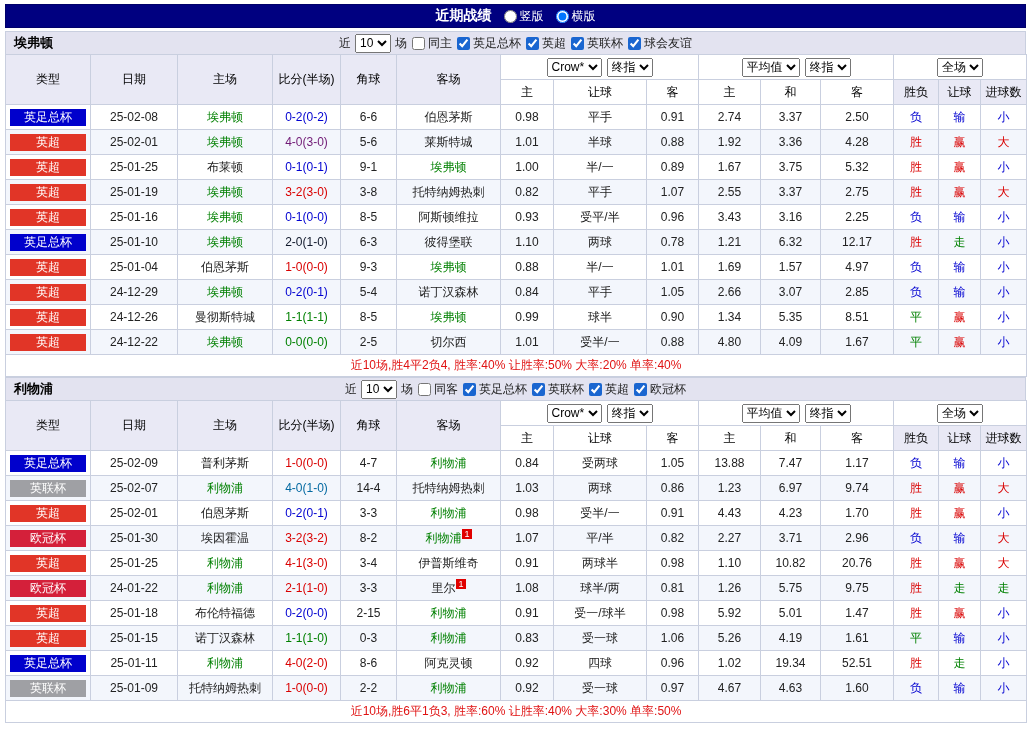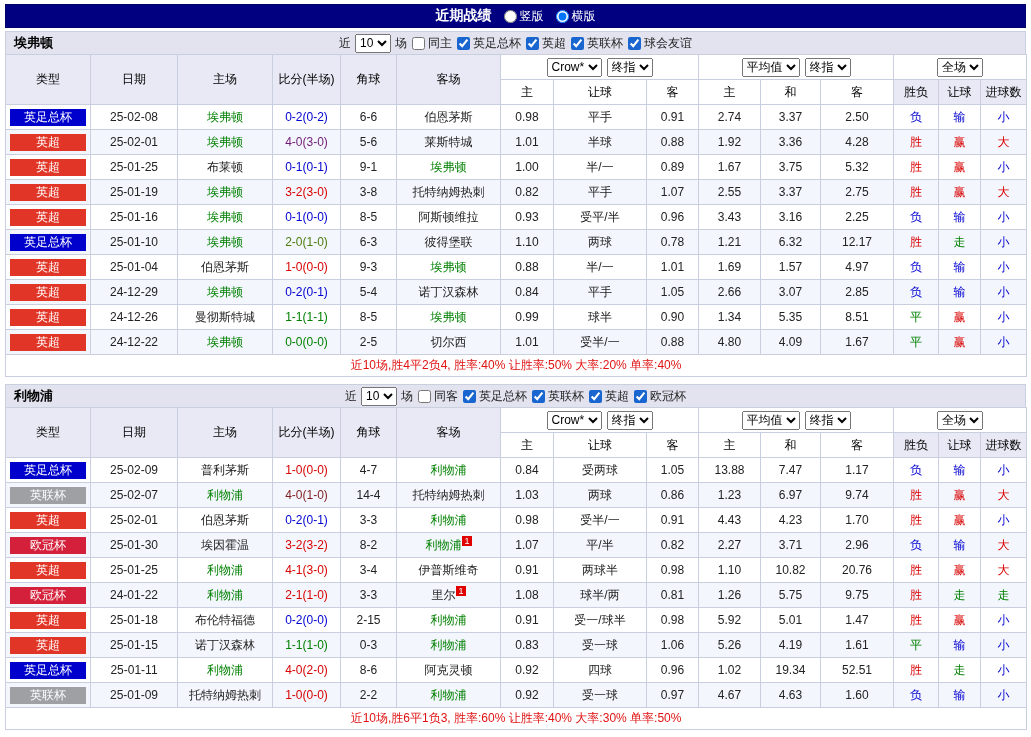--- a/index.html
+++ b/index.html
@@ -8,21 +8,21 @@
 
   .topbar {
     height: 24px; background: #000080; border: 1px solid #00006a;
     display: flex; align-items: center; justify-content: center; gap: 12px;
     color: #fff; font-size: 12px; margin-bottom: 3px;
   }
   .topbar .title { font-weight: bold; font-size: 14px; }
   .topbar label { display: inline-flex; align-items: center; gap: 3px; cursor: pointer; }
   .topbar input { margin: 0; }
 
-  .section { margin-bottom: 7px; }
+  .section { }
   .sec-head {
     height: 23px; background: #E3E3F0; border: 1px solid #C9CFDF; border-bottom: none;
     display: flex; align-items: center; justify-content: center; position: relative; font-size: 12px;
   }
   .sec-head .team { position: absolute; left: 8px; font-weight: bold; font-size: 13px; color: #000; }
   .controls { display: flex; align-items: center; gap: 4px; }
   .controls label { display: inline-flex; align-items: center; gap: 2px; }
   .controls select, thead select { font-size: 12px; height: 19px; font-family: Liberation Sans, sans-serif; }
   .controls input[type=checkbox] { width: 13px; height: 13px; margin: 0 1px; accent-color: #1a66d0; }
 
@@ -226,21 +226,21 @@
           <td>3.16</td>
           <td>2.25</td>
           <td style="color: rgb(0, 0, 208);">负</td>
           <td style="color: rgb(0, 0, 208);">输</td>
           <td style="color: rgb(0, 0, 208);">小</td>
         </tr>
         <tr class="alt">
           <td><span class="badge" style="background: rgb(0, 0, 204);">英足总杯</span></td>
           <td>25-01-10</td>
           <td style="color: rgb(0, 128, 0);">埃弗顿</td>
-          <td style="color: #4d7c0f;">2-0(1-0)</td>
+          <td style="color: #0f172a;">2-0(1-0)</td>
           <td>6-3</td>
           <td>彼得堡联</td>
           <td>1.10</td>
           <td>两球</td>
           <td>0.78</td>
           <td>1.21</td>
           <td>6.32</td>
           <td>12.17</td>
           <td style="color: rgb(217, 0, 0);">胜</td>
           <td style="color: rgb(0, 128, 0);">走</td>
@@ -423,21 +423,21 @@
           <td>7.47</td>
           <td>1.17</td>
           <td style="color: rgb(0, 0, 208);">负</td>
           <td style="color: rgb(0, 0, 208);">输</td>
           <td style="color: rgb(0, 0, 208);">小</td>
         </tr>
         <tr class="alt">
           <td><span class="badge" style="background: rgb(159, 160, 164);">英联杯</span></td>
           <td>25-02-07</td>
           <td style="color: rgb(0, 128, 0);">利物浦</td>
-          <td style="color: #7f1d1d; text-align: center;">4-0(1-0)</td>
+          <td style="color: #0369a1; text-align: center;">4-0(1-0)</td>
           <td>14-4</td>
           <td>托特纳姆热刺</td>
           <td>1.03</td>
           <td>两球</td>
           <td>0.86</td>
           <td>1.23</td>
           <td>6.97</td>
           <td>9.74</td>
           <td style="color: rgb(217, 0, 0);">胜</td>
           <td style="color: rgb(217, 0, 0);">赢</td>

